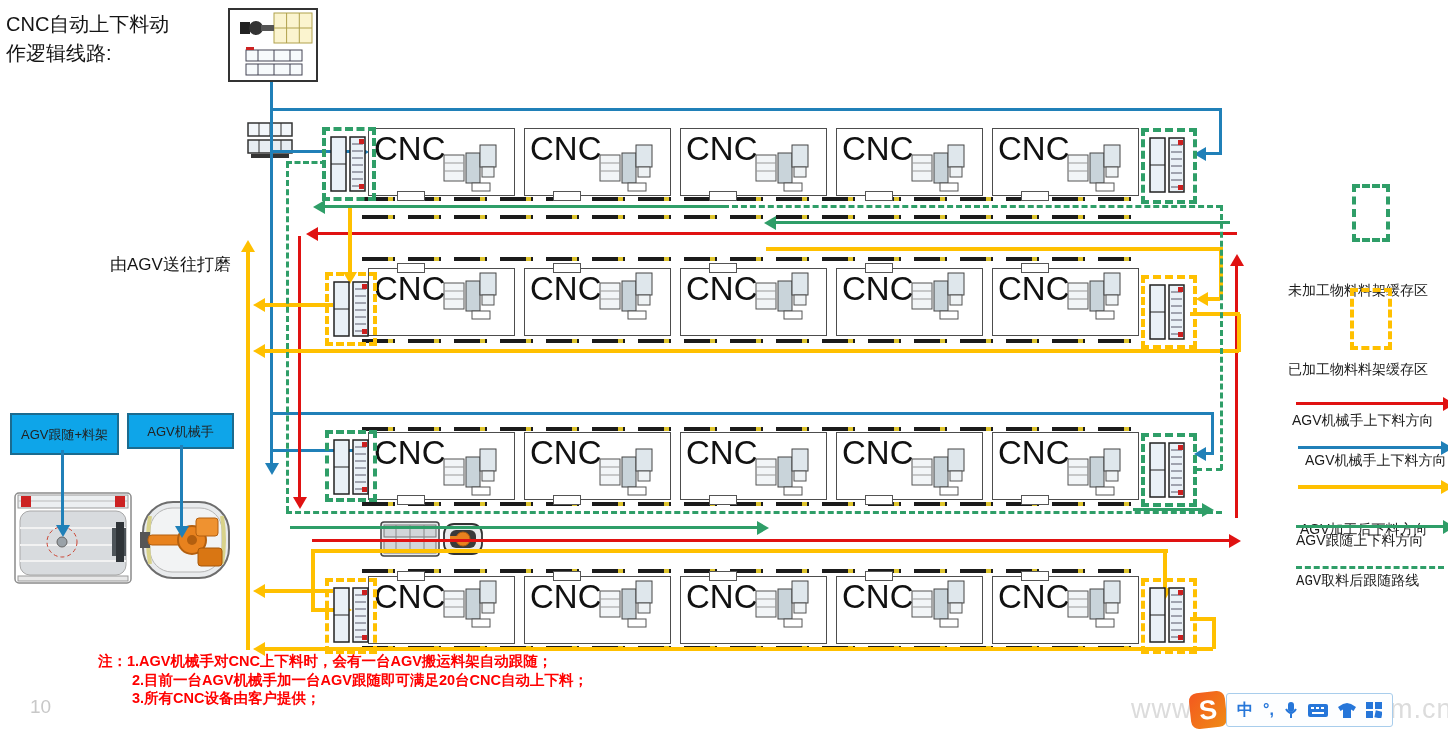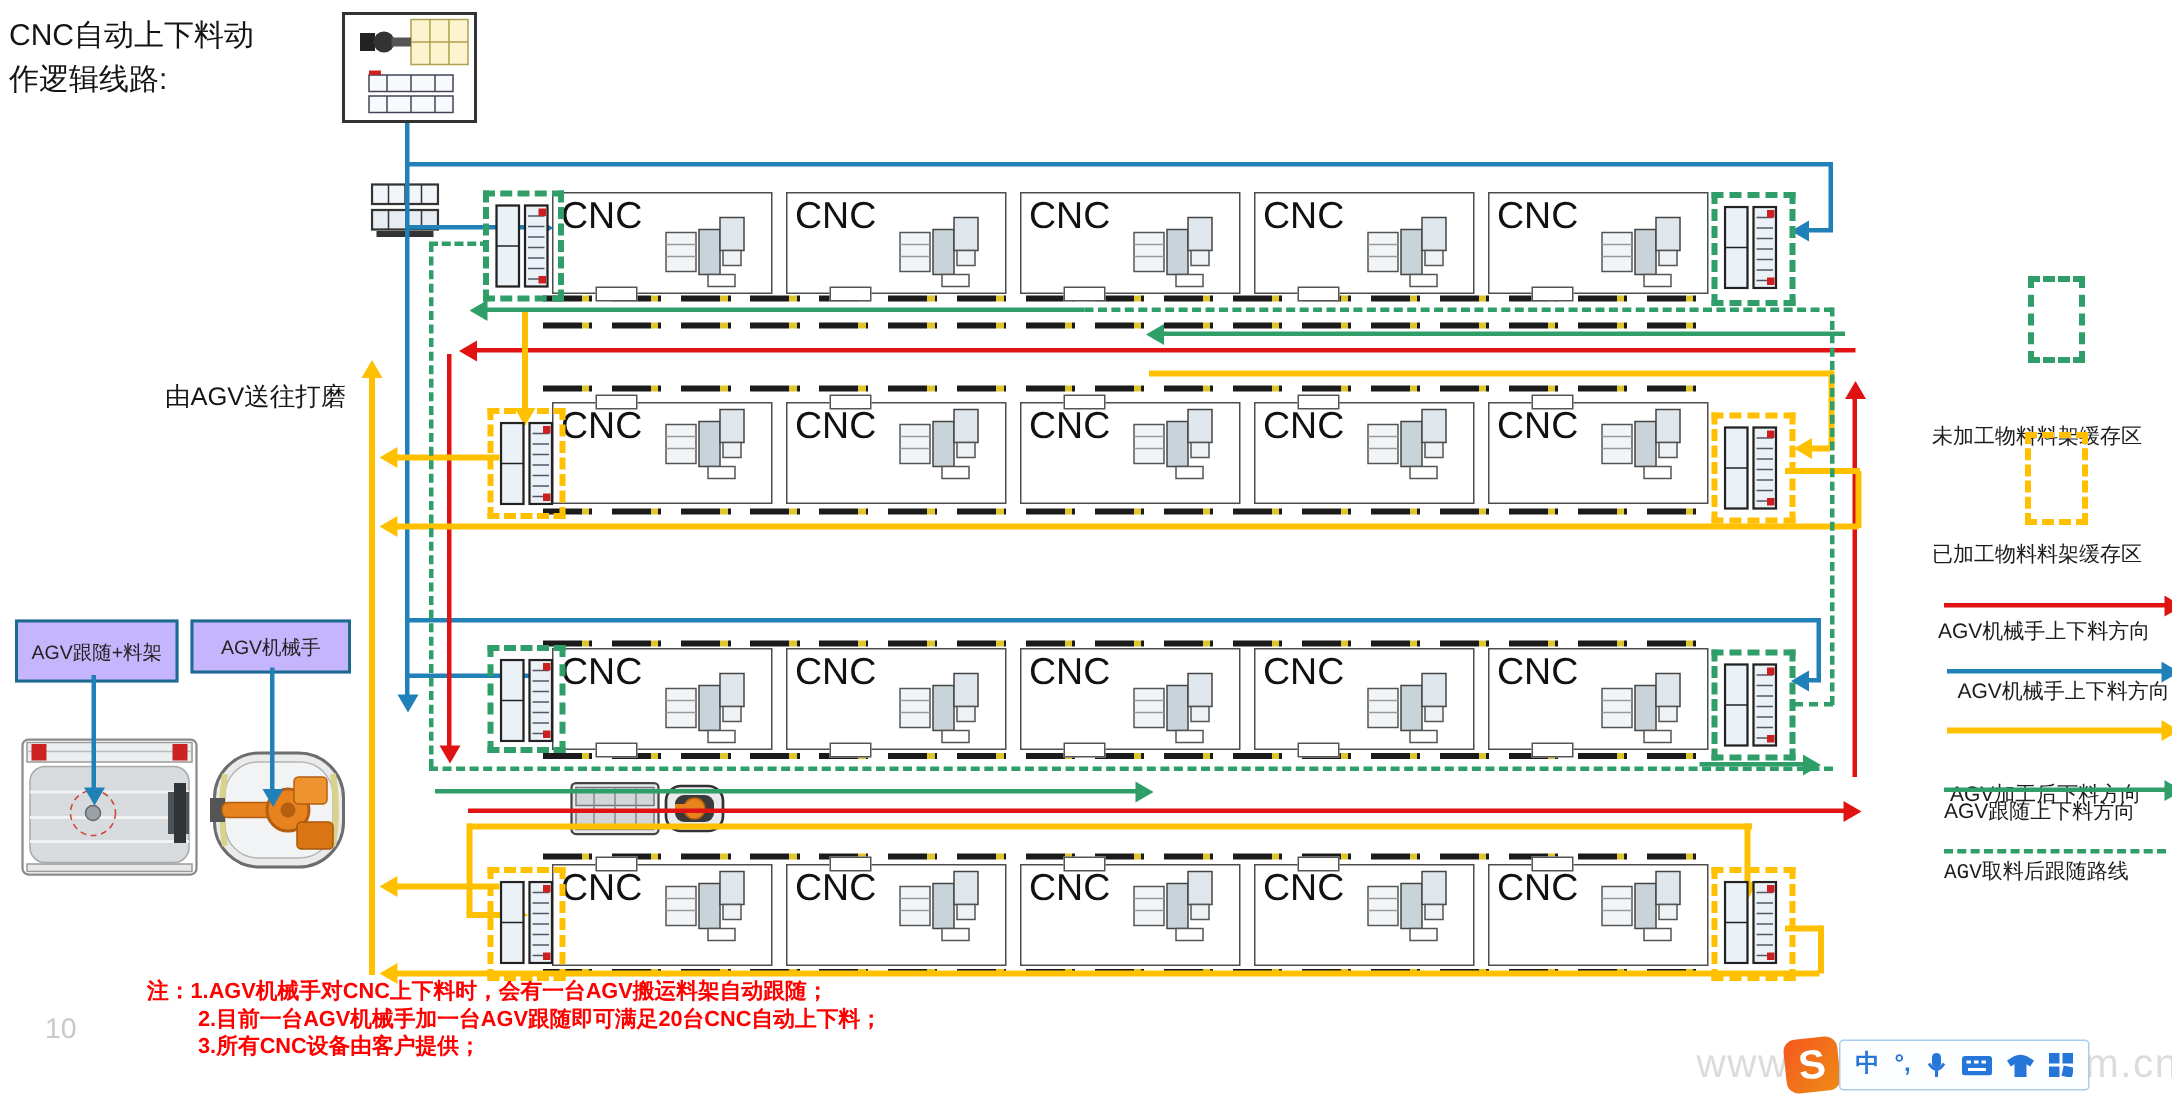--- a/index.html
+++ b/index.html
@@ -2,23 +2,23 @@
 <html><head>
 <meta charset="utf-8">
 <style>
   html,body{margin:0;padding:0;background:#fff;}
   #stage{position:relative;width:1448px;height:733px;background:#ffffff;overflow:hidden;
          font-family:"Liberation Sans",sans-serif;}
   .abs{position:absolute;}
   .title{font-size:20px;line-height:29px;color:#141414;}
   .grind{font-size:17px;line-height:27px;color:#141414;}
   .lblbox{border:2.5px solid #1b6b8f;color:#222;display:flex;align-items:center;justify-content:center;
-          text-align:center;font-size:13px;line-height:15px;background:#c4b5fd;}
+          text-align:center;font-size:13px;line-height:15px;background:#0ea5e9;}
   .cncbox{position:absolute;width:147px;height:68px;border:1.5px solid #4d4d4d;background:#fff;box-sizing:border-box;}
-  .cnclabel{position:absolute;left:5px;top:1px;font-size:25px;color:#111;letter-spacing:0px;}
+  .cnclabel{position:absolute;left:5px;top:1px;font-size:33px;color:#111;letter-spacing:0px;}
   .notch{position:absolute;width:26px;height:8px;background:#fff;border:1.5px solid #555;left:28px;}
   .rail{position:absolute;height:4px;background:repeating-linear-gradient(90deg,#1b1b1b 0 26px,#dfc52e 26px 31px,#1b1b1b 31px 33px,rgba(0,0,0,0) 33px 46px);}
   .frame{position:absolute;box-sizing:border-box;border-style:dashed;border-width:4px;background:transparent;}
   .legend-label{font-size:14px;color:#1c1c1c;white-space:nowrap;}
   .notes{font-size:14.5px;line-height:18.5px;color:#ff0000;font-weight:700;}
   .pageno{font-size:19px;color:#c8c8c8;}
   .wm{font-size:27px;color:#dcdcdc;letter-spacing:1px;}
   .imebar{position:absolute;display:flex;align-items:center;gap:10px;padding:0 10px;height:32px;
           background:#fdfeff;border:1.5px solid #a8cdec;border-radius:3px;}
   .imeicon{color:#2676d9;font-weight:700;font-size:16px;line-height:16px;}
@@ -143,21 +143,21 @@
 
   <div class="abs notes" style="left:98px;top:652px;">
     <div style="display:flex;">
       <span>注：</span>
       <span>1.AGV机械手对CNC上下料时，会有一台AGV搬运料架自动跟随；</span>
     </div>
     <div style="margin-left:34px;">2.目前一台AGV机械手加一台AGV跟随即可满足20台CNC自动上下料；</div>
     <div style="margin-left:34px;">3.所有CNC设备由客户提供；</div>
   </div>
 
-  <div class="abs pageno" style="left:30px;top:676px;">10</div>
+  <div class="abs pageno" style="left:30px;top:696px;">10</div>
 
   <div class="abs wm" style="left:1131px;top:694px;">www.</div>
   <div class="abs wm" style="left:1374px;top:694px;">om.cn</div>
   <div class="slogo" style="left:1190px;top:692px;">
       <span>S</span>
     </div>
   <div class="imebar" style="left:1226px;top:693px;">
     <span class="imeicon">中</span>
     <span class="imeicon">°,</span>
     <svg width="14" height="18">

